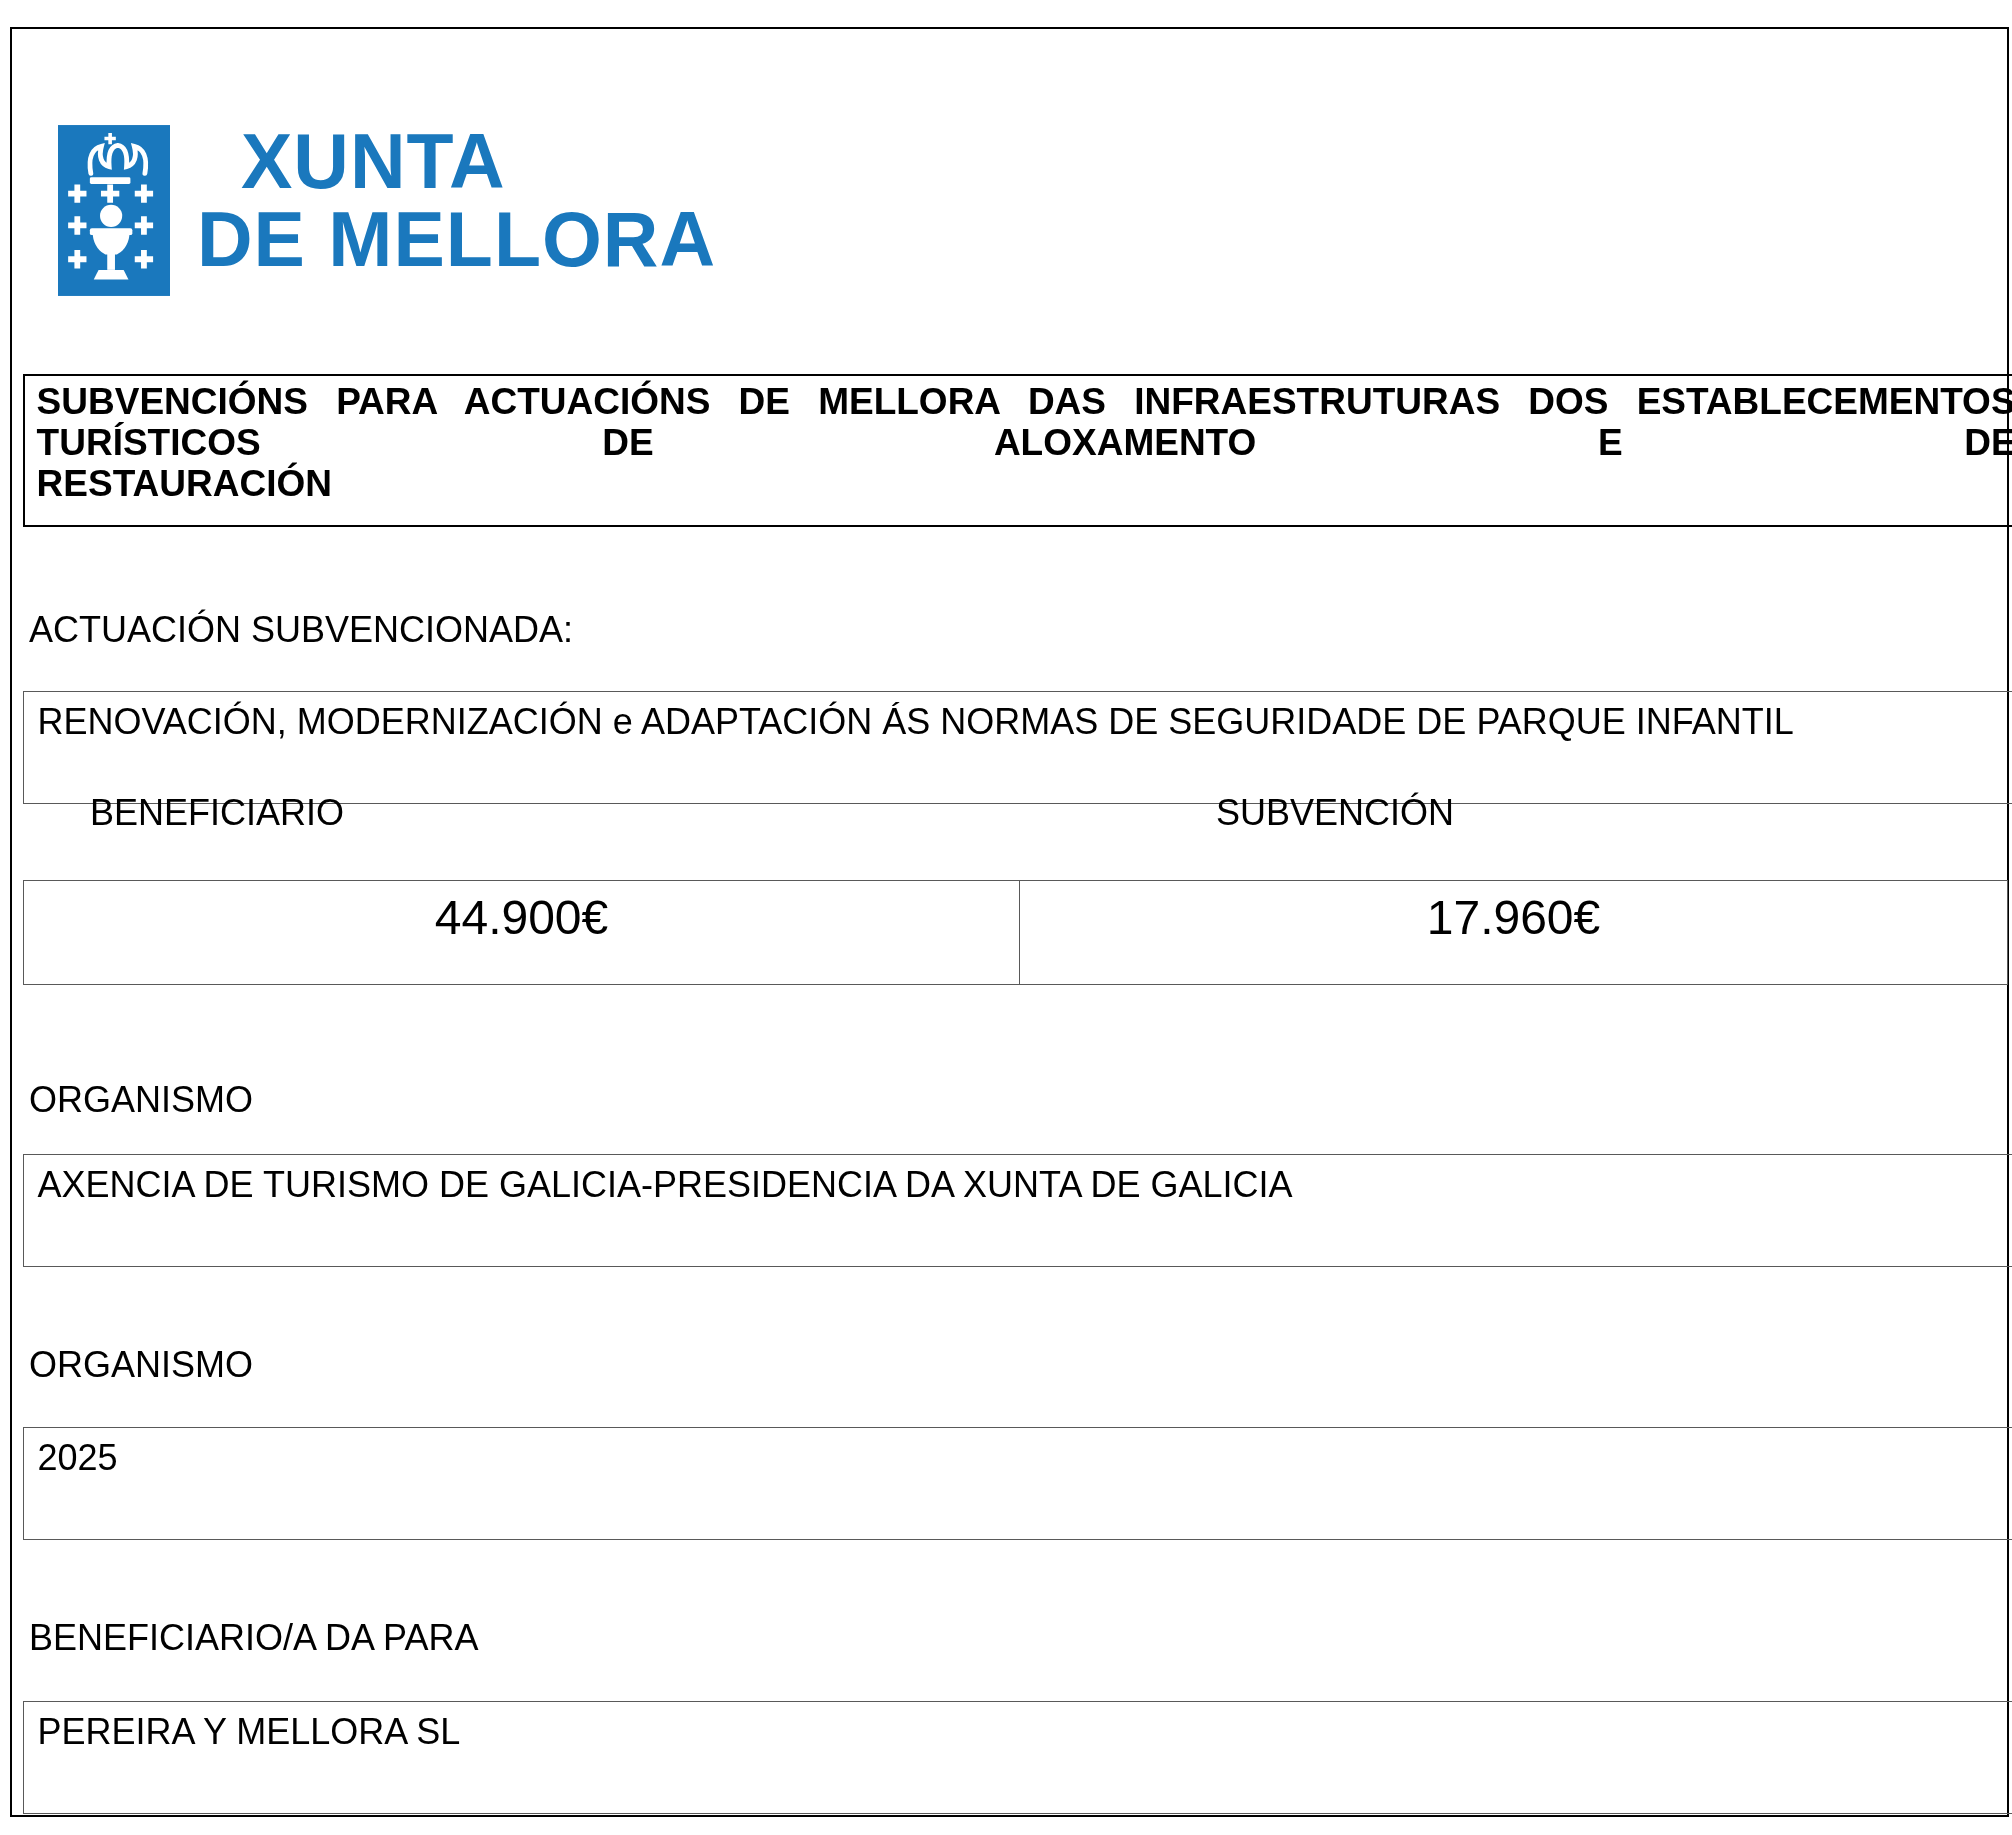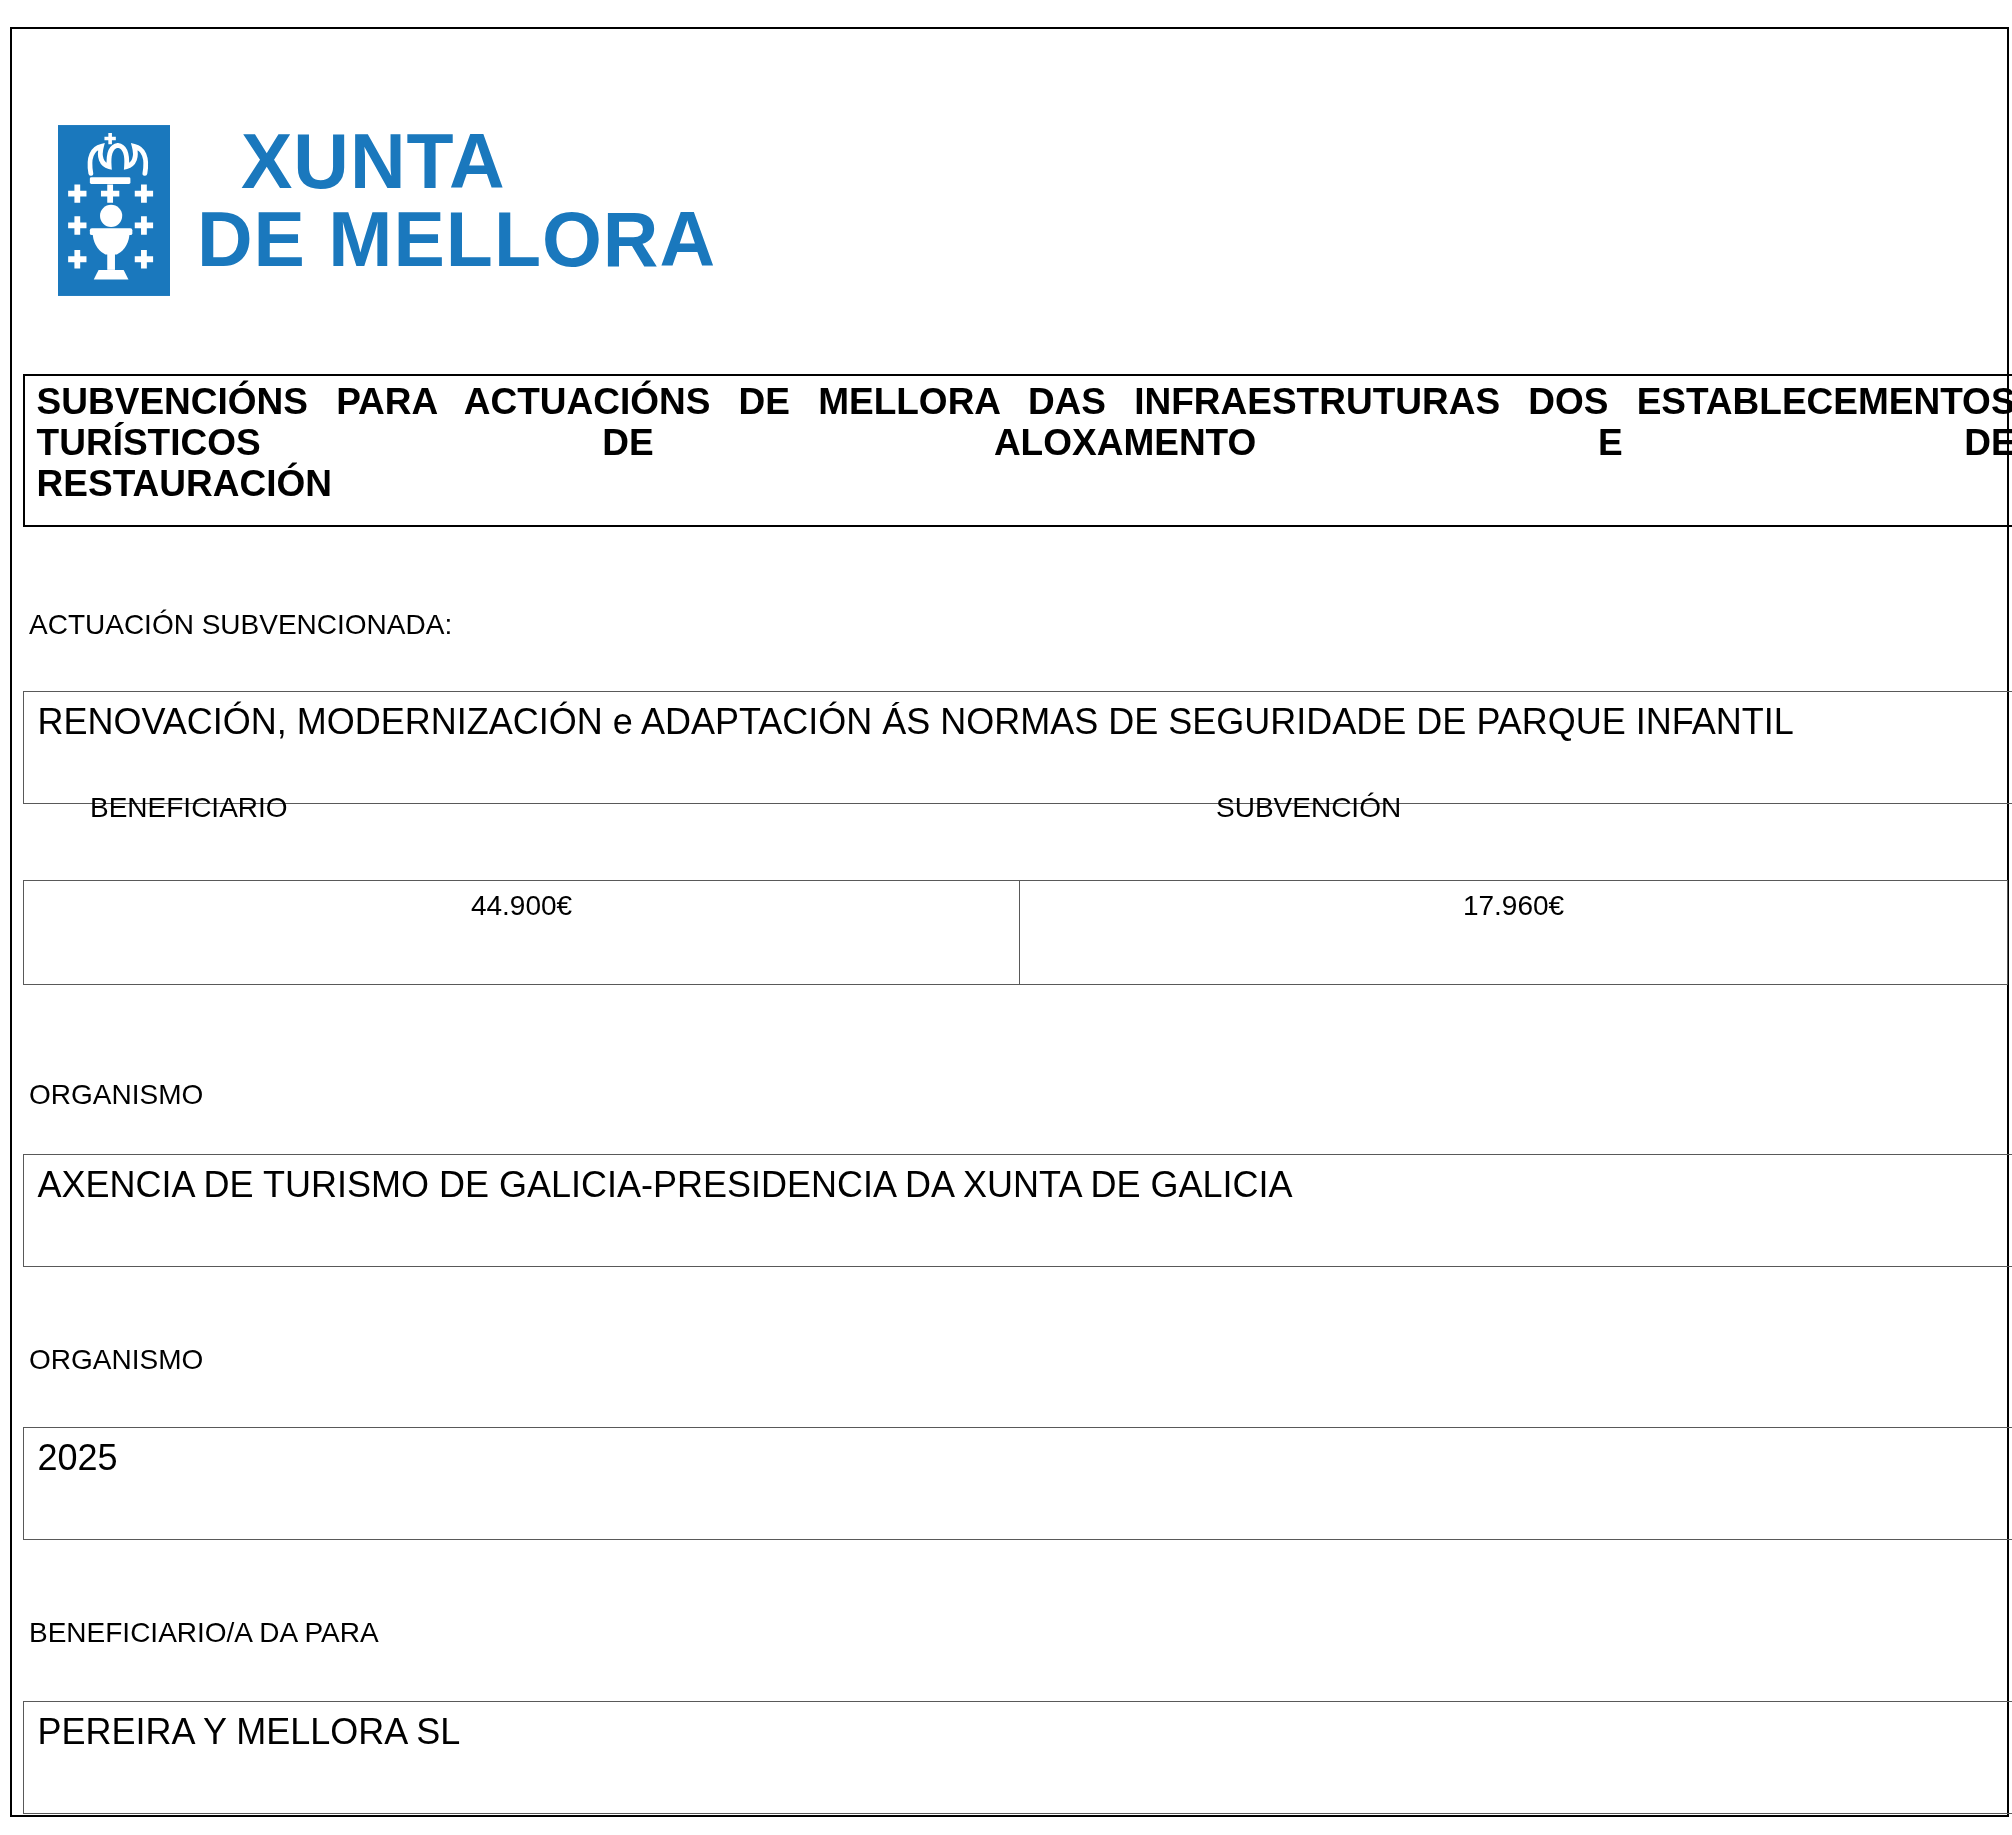--- a/index.html
+++ b/index.html
@@ -59,21 +59,21 @@
     line-height: 41px;
   }
   .title-line1 {
     text-align: justify;
     text-align-last: justify;
   }
   .title-line2 { text-align: left; }
 
   
   .field-label {
-    font-size: 28px;
+    font-size: 36px;
     line-height: 1.15;
     white-space: nowrap;
   }
 
   
   .field-box {
     left: 23px;
     width: 1979px;
     height: 102px;
     border: 1.9px solid #595959;
@@ -92,21 +92,21 @@
     width: 1983px;
     height: 103px;
     border: 1.9px solid #595959;
     box-sizing: content-box;
     display: flex;
   }
   .amount-cell {
     height: 100%;
     padding-top: 8.7px;
     box-sizing: border-box;
-    font-size: 28px;
+    font-size: 48px;
     text-align: center;
   }
   .amount-cell.left {
     width: 996px;
     border-right: 1.9px solid #595959;
   }
   .amount-cell.right {
     flex: 1;
   }
 

